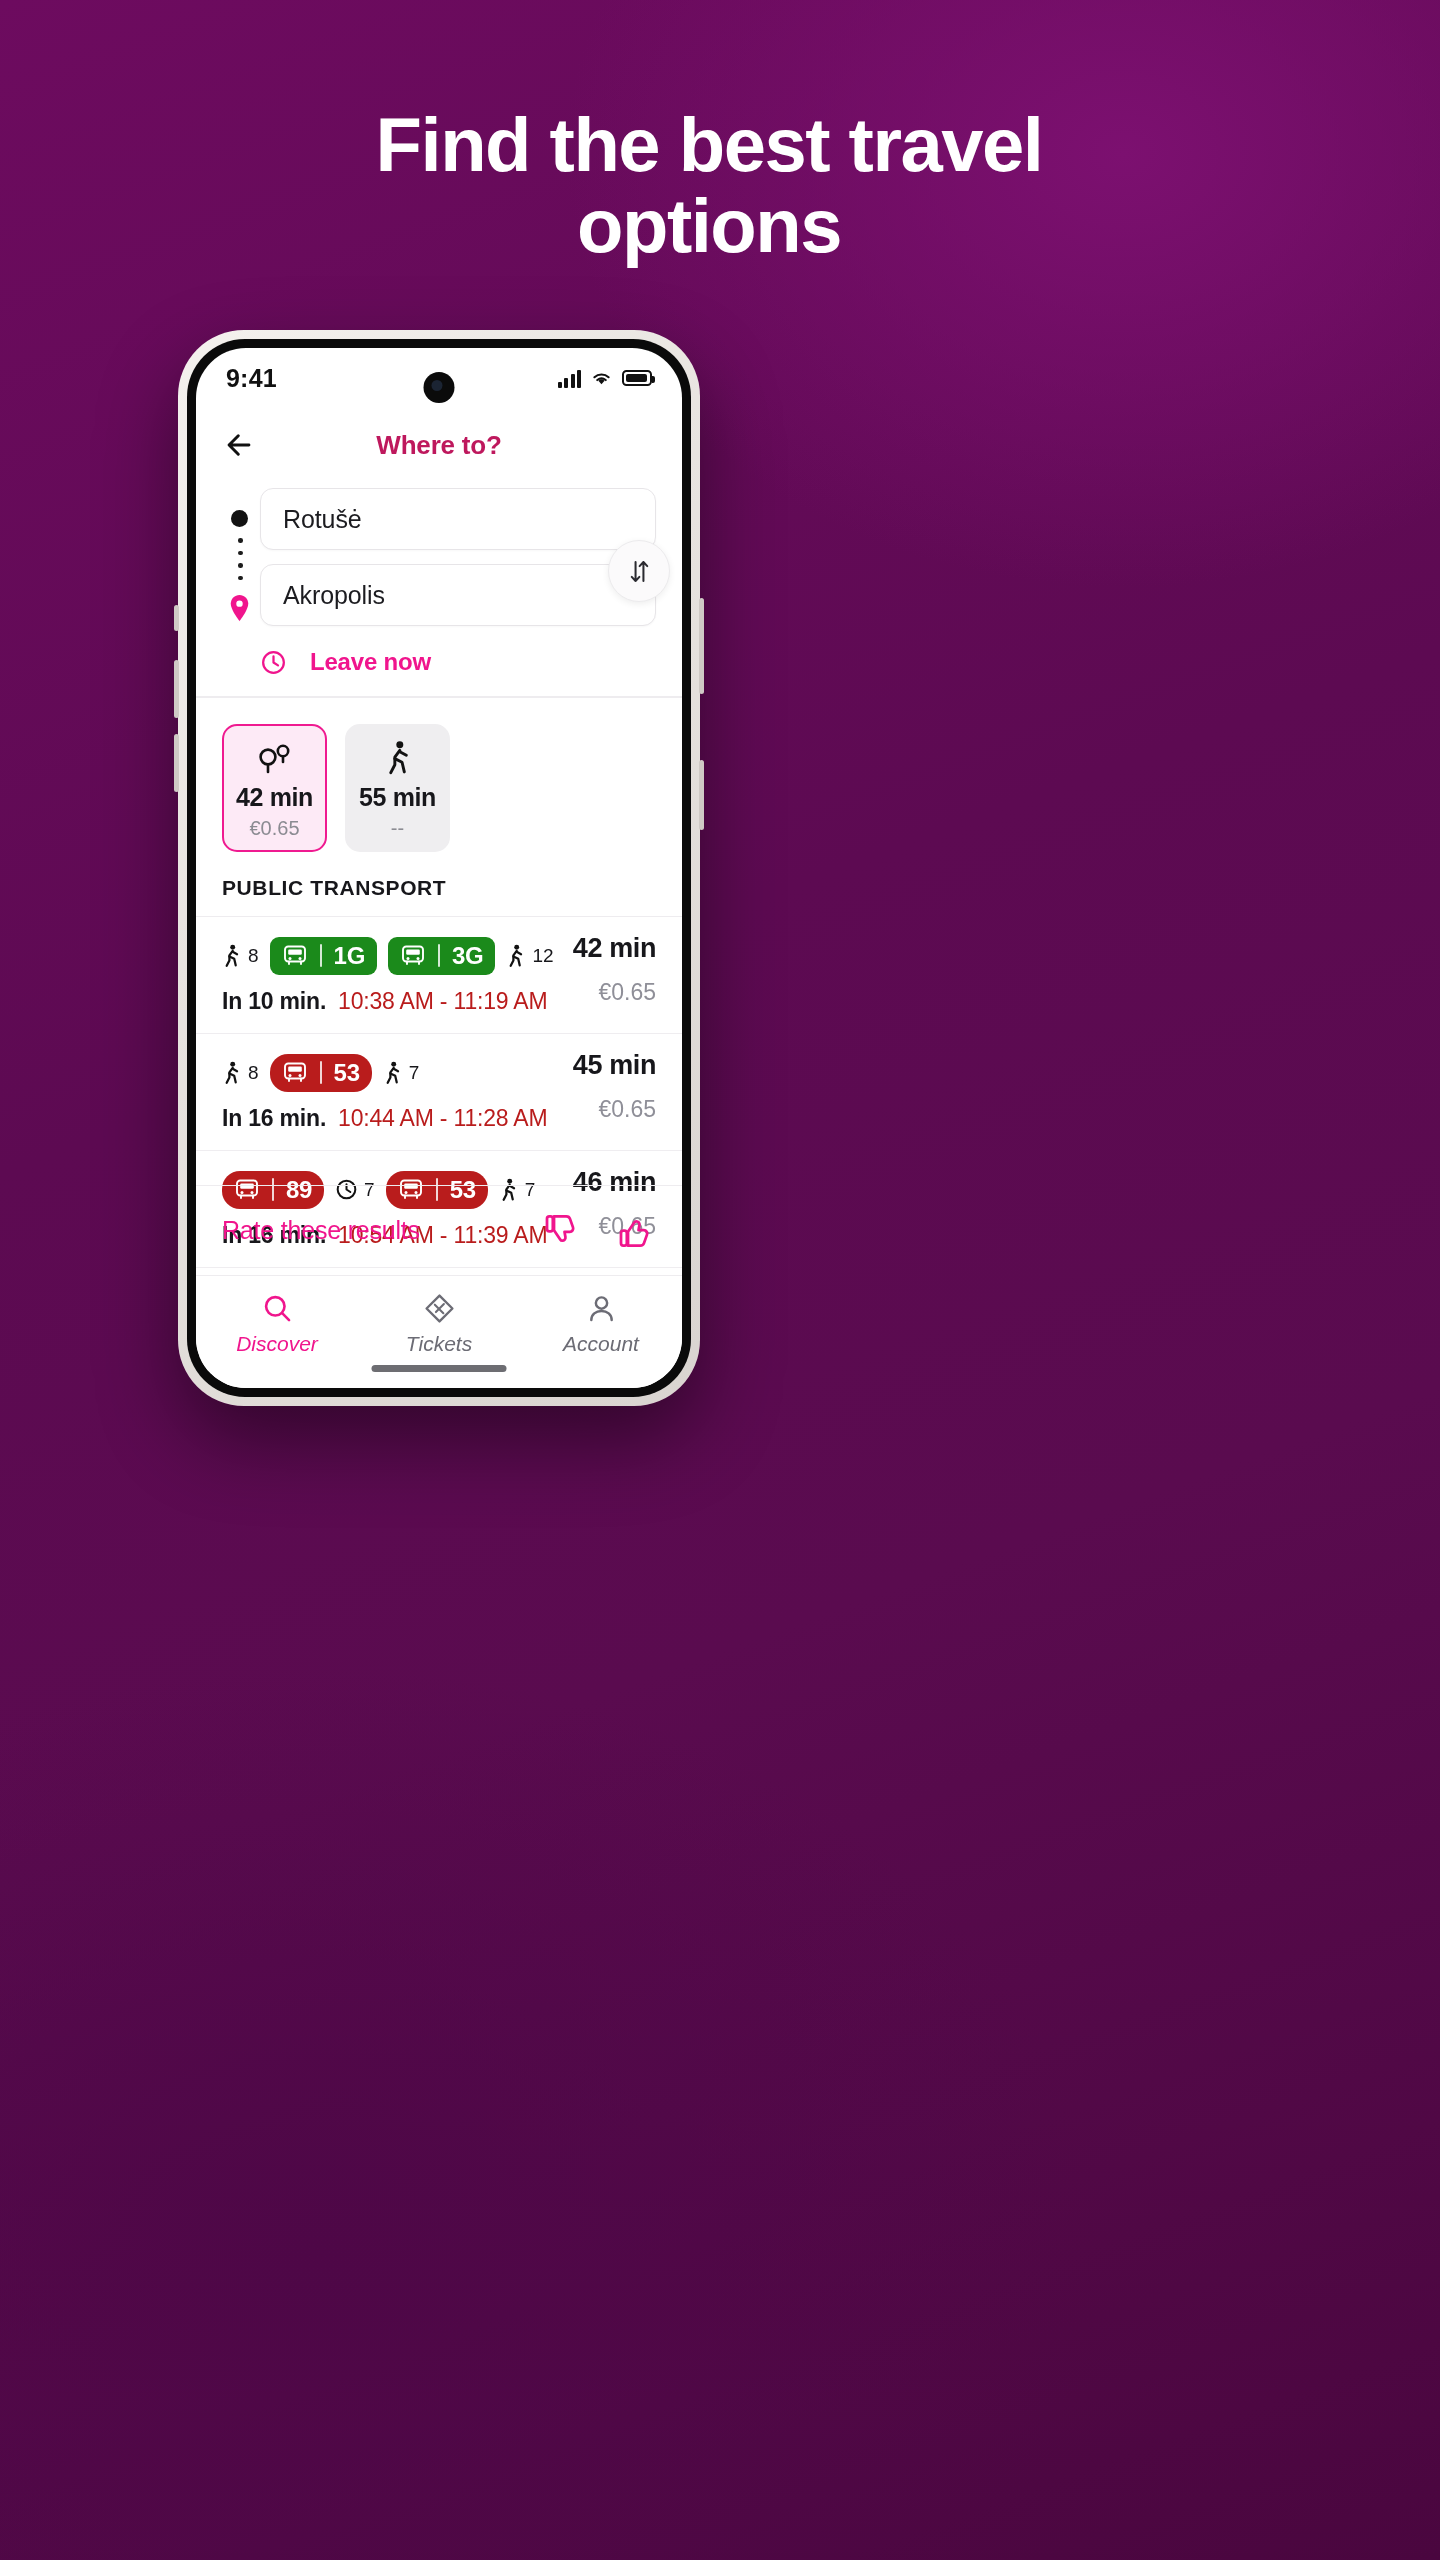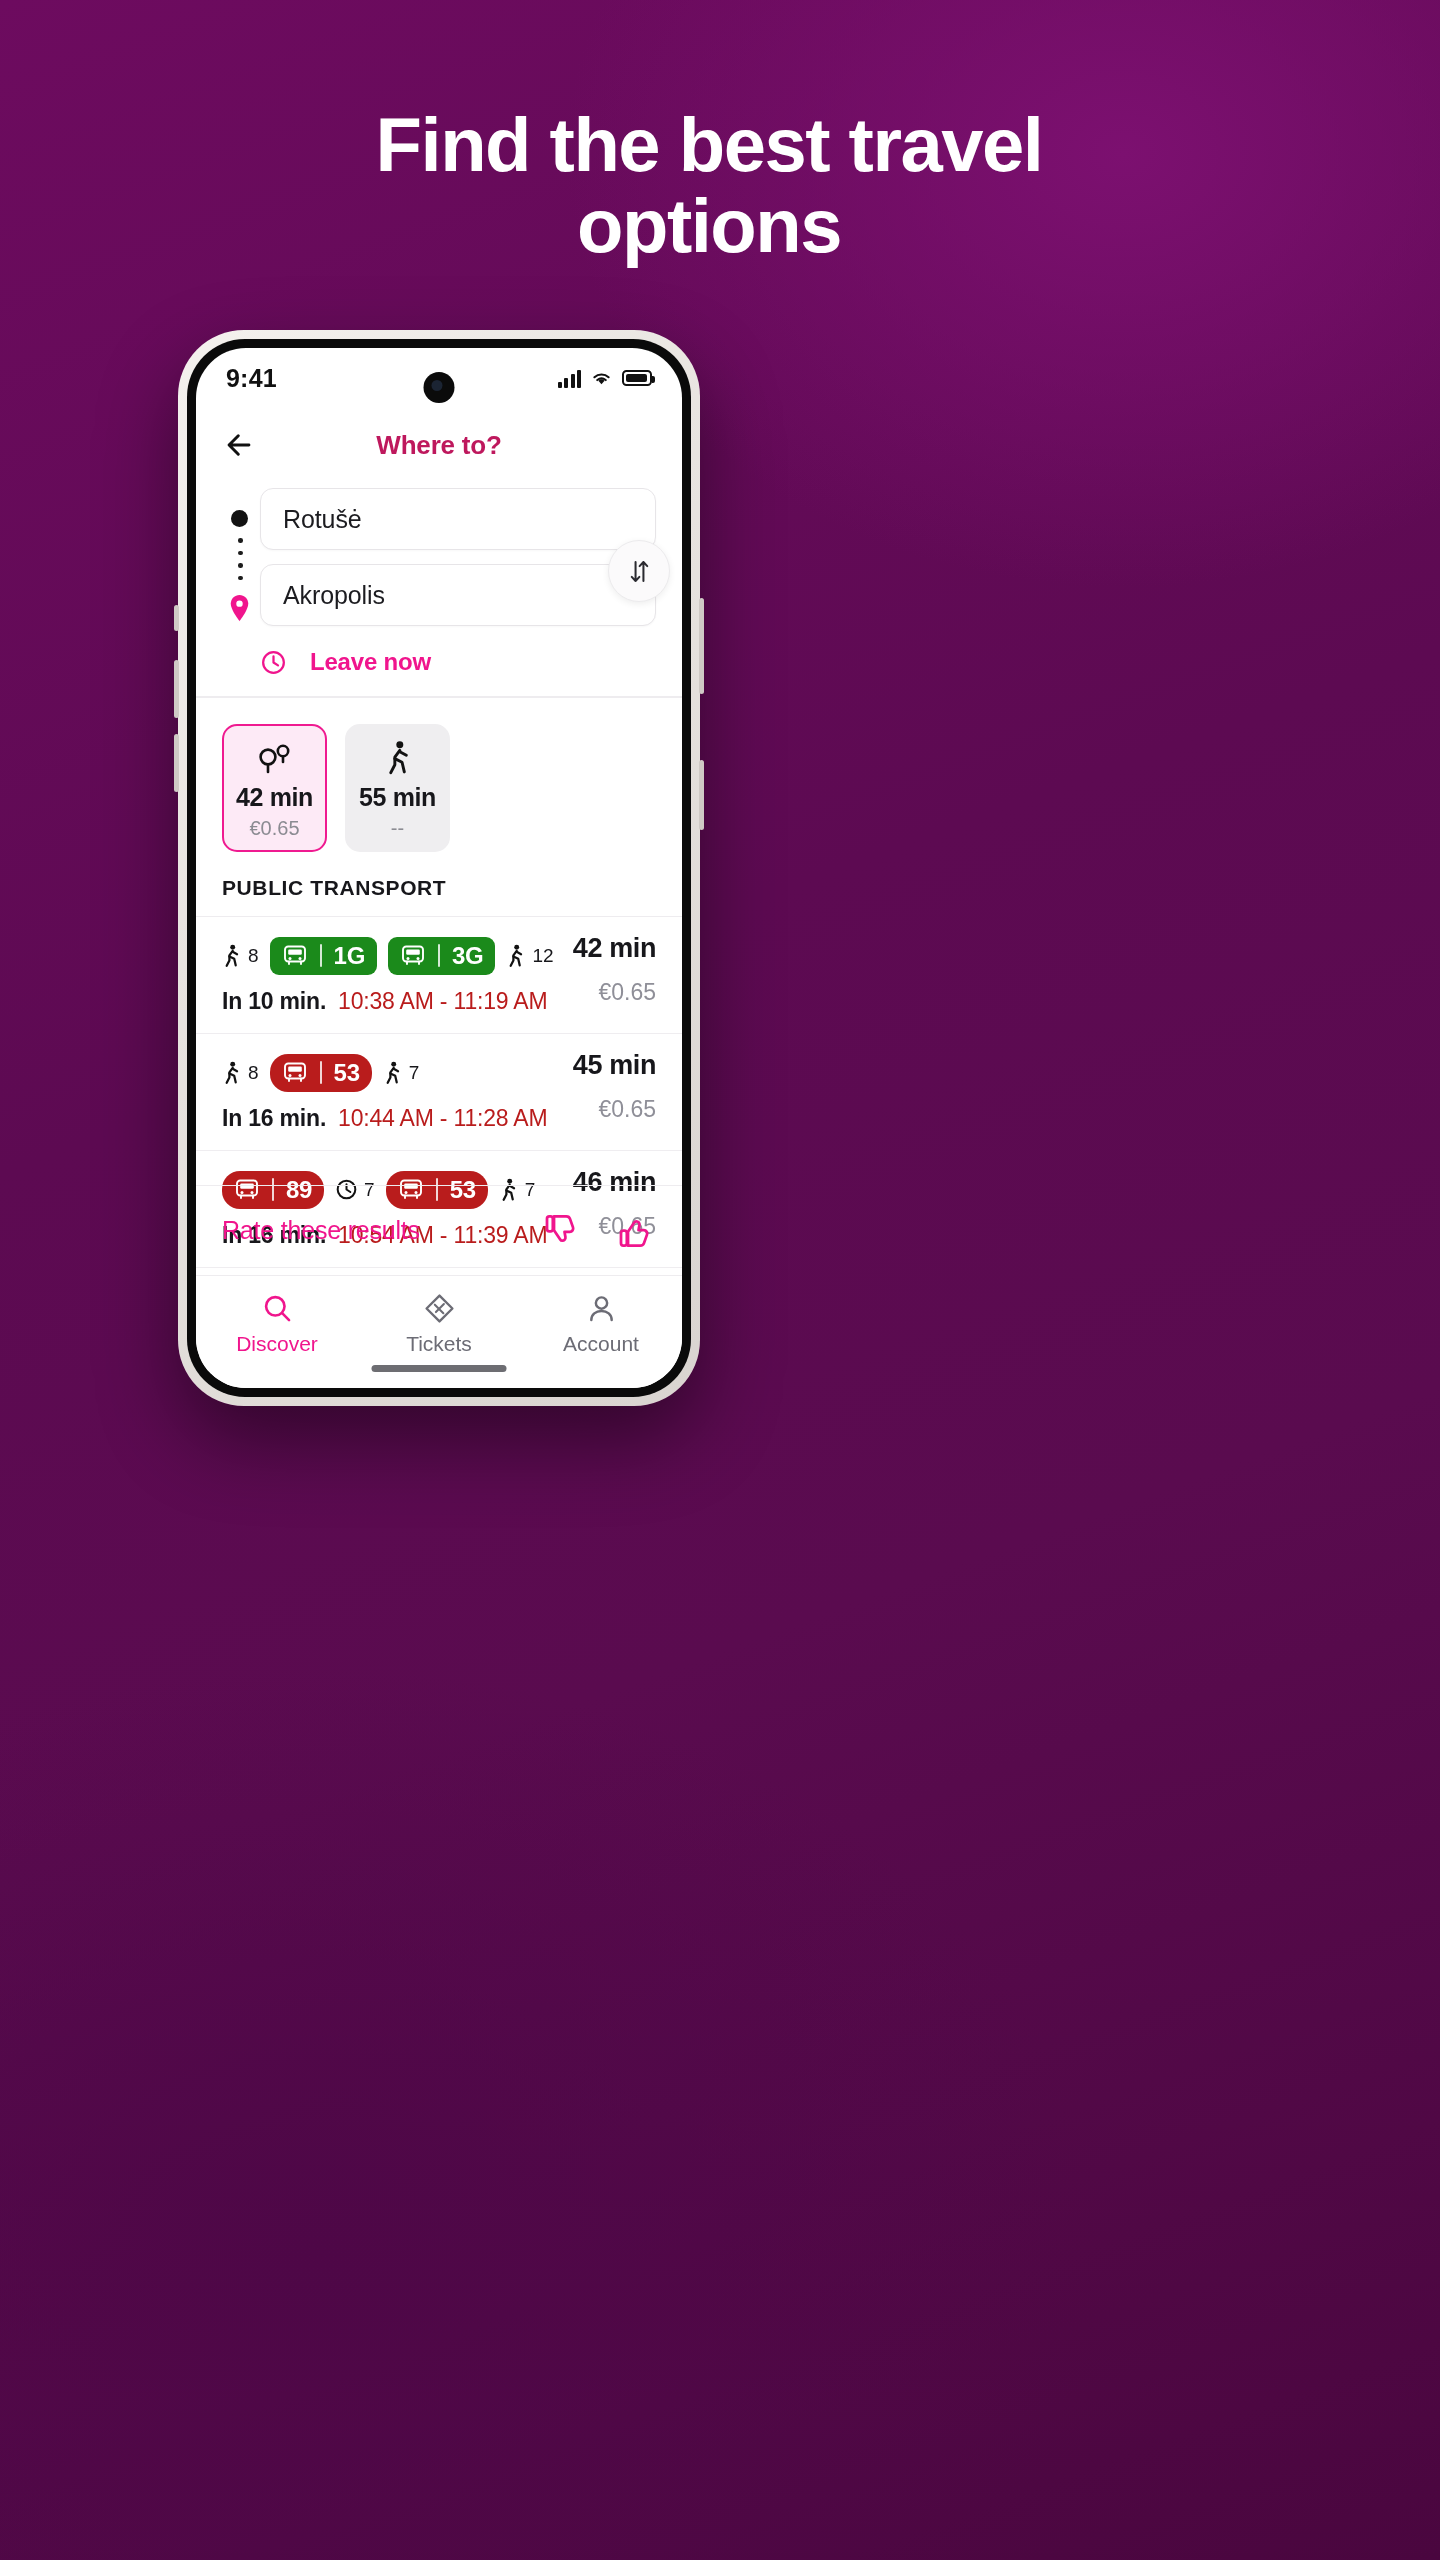--- a/index.html
+++ b/index.html
@@ -162,21 +162,21 @@
   .ratetxt{color:#f0158d;font-size:25px;letter-spacing:-.2px;}
   .ratebtns{margin-left:auto;display:flex;align-items:center;gap:34px;}
 
   
   .bnav{
     position:absolute;left:0;right:0;bottom:0;height:113px;
     border-top:1.5px solid #eeecef;background:#fff;
     display:flex;align-items:flex-start;padding-top:16px;box-sizing:border-box;
   }
   .nitem{flex:1;display:flex;flex-direction:column;align-items:center;gap:7px;}
-  .nitem .nlabel{font-size:21px;color:#6c6c75;}
+  .nitem .nlabel{font-size:21px;color:#6c6c75;font-style:italic;}
   .nitem.active .nlabel{color:#f0158d;}
   .homebar{
     position:absolute;left:50%;transform:translateX(-50%);bottom:16px;
     width:135px;height:7px;border-radius:6px;background:#6d6d72;
   }
 </style>
 </head>
 <body>
 
 <div class="bg"></div>

